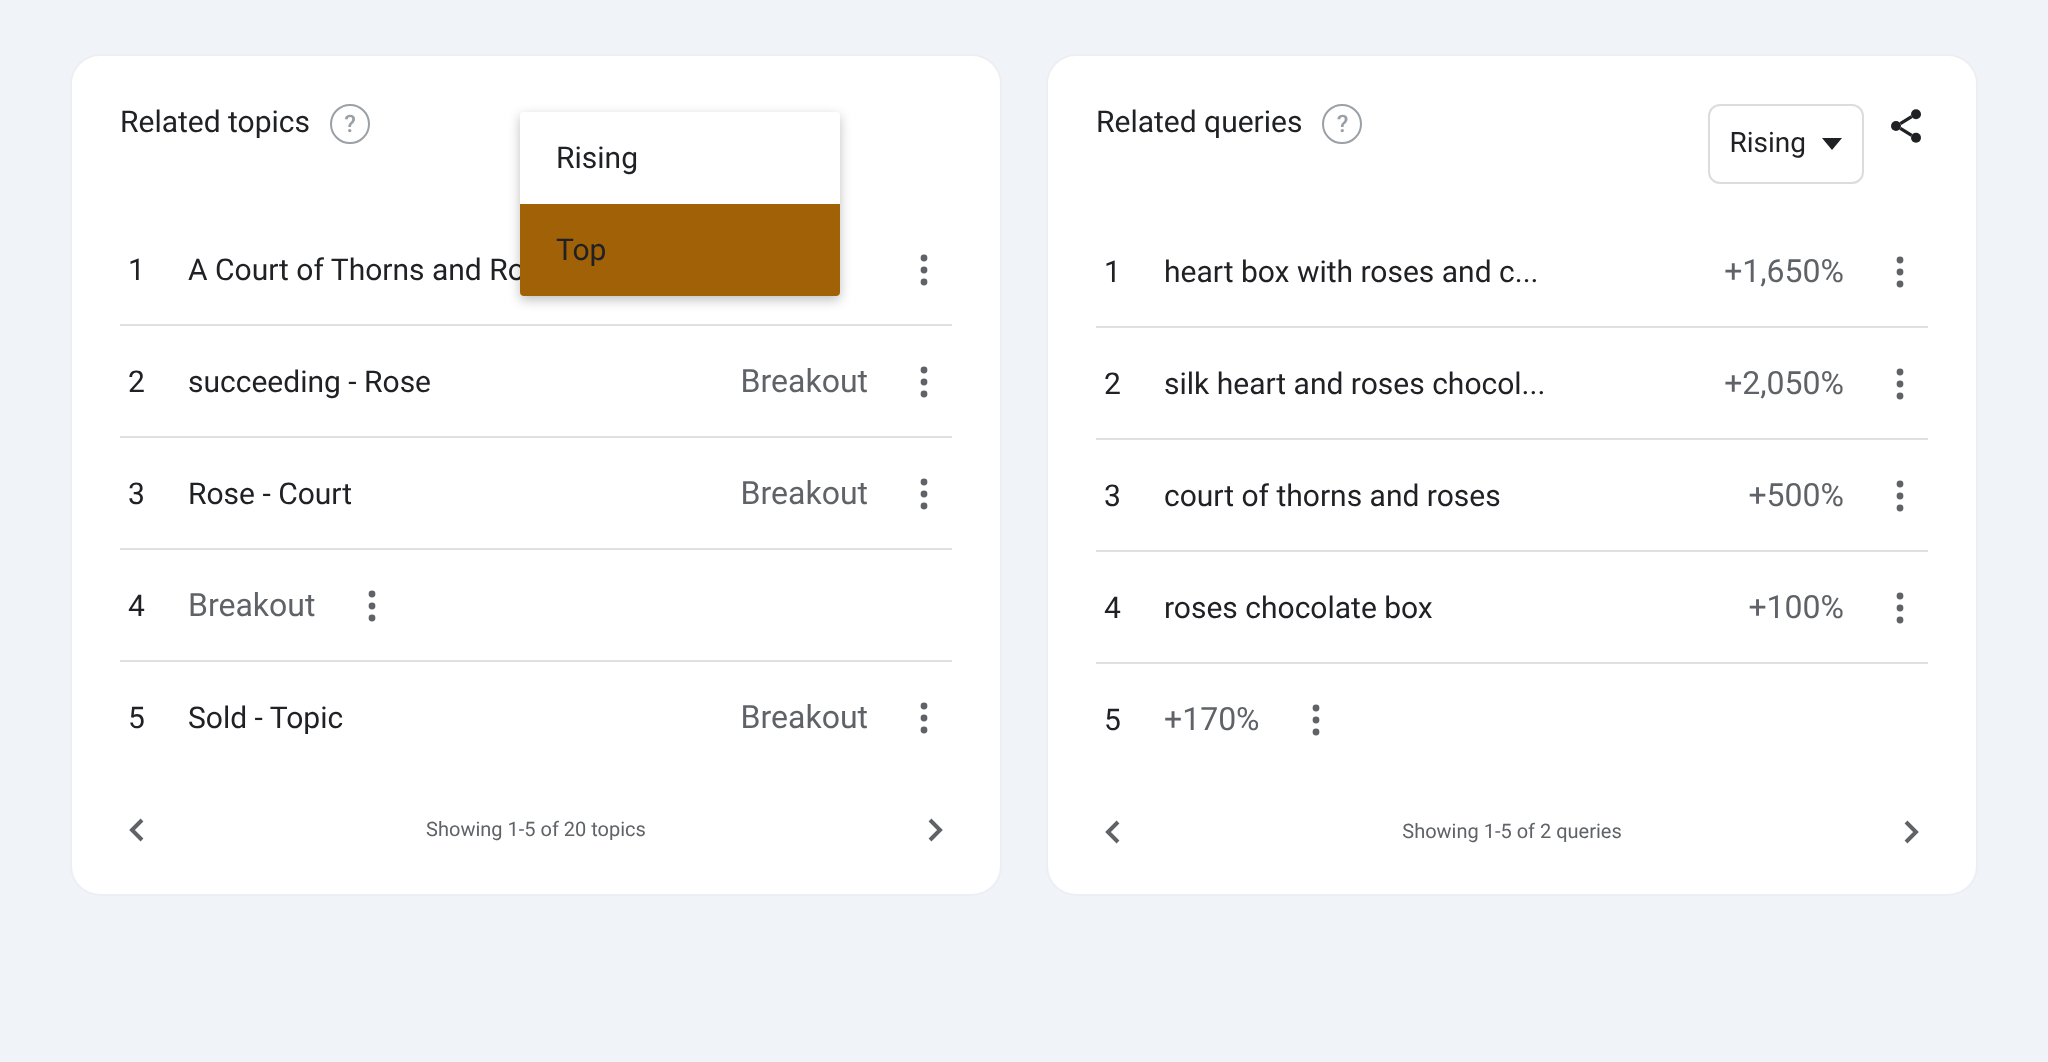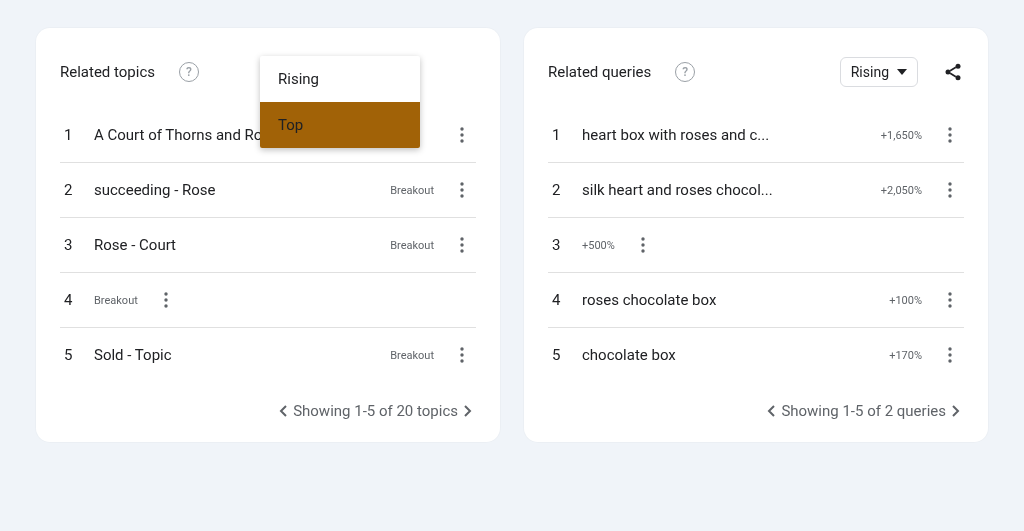--- a/index.html
+++ b/index.html
@@ -6,38 +6,38 @@
     --text:#202124;
     --sub:#5f6368;
     --border:#e0e0e0;
     --hover:#f1f3f4;
     --page:#f0f4f9;
   }
   *{box-sizing:border-box;font-family:Roboto,Arial,sans-serif}
   body{margin:0;background:var(--page);padding:28px 36px;width:1024px}
   .row{display:flex;gap:24px}
   .card{flex:1;background:#fff;border-radius:14px;padding:24px 24px 16px 24px;box-shadow:0 0 0 1px rgba(0,0,0,.02);min-width:0}
-  .card-head{display:flex;align-items:center;gap:24px;margin-bottom:16px;position:relative;height:40px}
+  .card-head{display:flex;gap:10px;margin-bottom:16px;position:relative;height:40px}
   .card-title{font-size:15px;color:var(--text)}
   .help{width:20px;height:20px;border:1.5px solid #9aa0a6;border-radius:50%;display:flex;align-items:center;justify-content:center;color:#9aa0a6;font-size:12px;font-weight:500}
   .spacer{flex:1}
   .chip{border:1px solid #dadce0;border-radius:6px;padding:6px 10px;display:flex;align-items:center;gap:8px;font-size:14px;color:var(--text);cursor:pointer}
   .chip svg{width:10px;height:10px}
   .share{width:22px;height:22px;color:var(--text);cursor:pointer;display:flex;align-items:center;justify-content:center}
   .menu{position:absolute;right:56px;top:4px;background:#fff;box-shadow:0 2px 6px rgba(0,0,0,.25);border-radius:2px;min-width:160px;overflow:hidden;z-index:5}
   .menu-item{padding:14px 18px;font-size:15px;color:var(--text);cursor:pointer}
   .menu-item.active{background:#a16207}
   .list{margin-top:8px}
   .li{display:flex;align-items:center;gap:18px;border-bottom:1px solid var(--border);padding:18px 4px}
   .li:last-child{border-bottom:none}
   .rank{font-size:15px;color:var(--text);width:12px}
   .label{font-size:15px;color:var(--text);flex:1;white-space:nowrap;overflow:hidden;text-overflow:ellipsis;min-width:0}
-  .metric{font-size:11px;color:var(--sub)}
+  .metric{font-size:16px;color:var(--sub)}
   .more{width:20px;display:flex;align-items:center;justify-content:center;cursor:pointer;color:var(--sub)}
-  .pager{display:flex;align-items:center;justify-content:flex-end;padding:20px 0 6px;color:var(--sub);font-size:15px}
+  .pager{display:flex;align-items:center;justify-content:space-between;gap:22px;padding:20px 0 6px;color:var(--sub);font-size:10px}
   .arrow{cursor:pointer;display:flex;align-items:center;justify-content:center;width:18px;height:18px}
   .arrow svg, .more svg, .share svg{display:block}
 </style>
 </head>
 <body>
 
 <div class="row">
 
   <div class="card">
     <div class="card-head">
@@ -170,20 +170,21 @@
         <span class="more">
             <svg width="4" height="16" viewBox="0 0 4 16">
               <circle cx="2" cy="2" r="1.7" fill="currentColor"></circle>
               <circle cx="2" cy="8" r="1.7" fill="currentColor"></circle>
               <circle cx="2" cy="14" r="1.7" fill="currentColor"></circle>
             </svg>
           </span>
       </div>
       <div class="li">
         <span class="rank">3</span>
+        <span class="label">court of thorns and roses</span>
         <span class="metric">+500%</span>
         <span class="more">
             <svg width="4" height="16" viewBox="0 0 4 16">
               <circle cx="2" cy="2" r="1.7" fill="currentColor"></circle>
               <circle cx="2" cy="8" r="1.7" fill="currentColor"></circle>
               <circle cx="2" cy="14" r="1.7" fill="currentColor"></circle>
             </svg>
           </span>
       </div>
       <div class="li">
@@ -193,21 +194,20 @@
         <span class="more">
             <svg width="4" height="16" viewBox="0 0 4 16">
               <circle cx="2" cy="2" r="1.7" fill="currentColor"></circle>
               <circle cx="2" cy="8" r="1.7" fill="currentColor"></circle>
               <circle cx="2" cy="14" r="1.7" fill="currentColor"></circle>
             </svg>
           </span>
       </div>
       <div class="li">
         <span class="rank">5</span>
-        <span class="label">chocolate box</span>
         <span class="metric">+170%</span>
         <span class="more">
             <svg width="4" height="16" viewBox="0 0 4 16">
               <circle cx="2" cy="2" r="1.7" fill="currentColor"></circle>
               <circle cx="2" cy="8" r="1.7" fill="currentColor"></circle>
               <circle cx="2" cy="14" r="1.7" fill="currentColor"></circle>
             </svg>
           </span>
       </div>
     </div>

